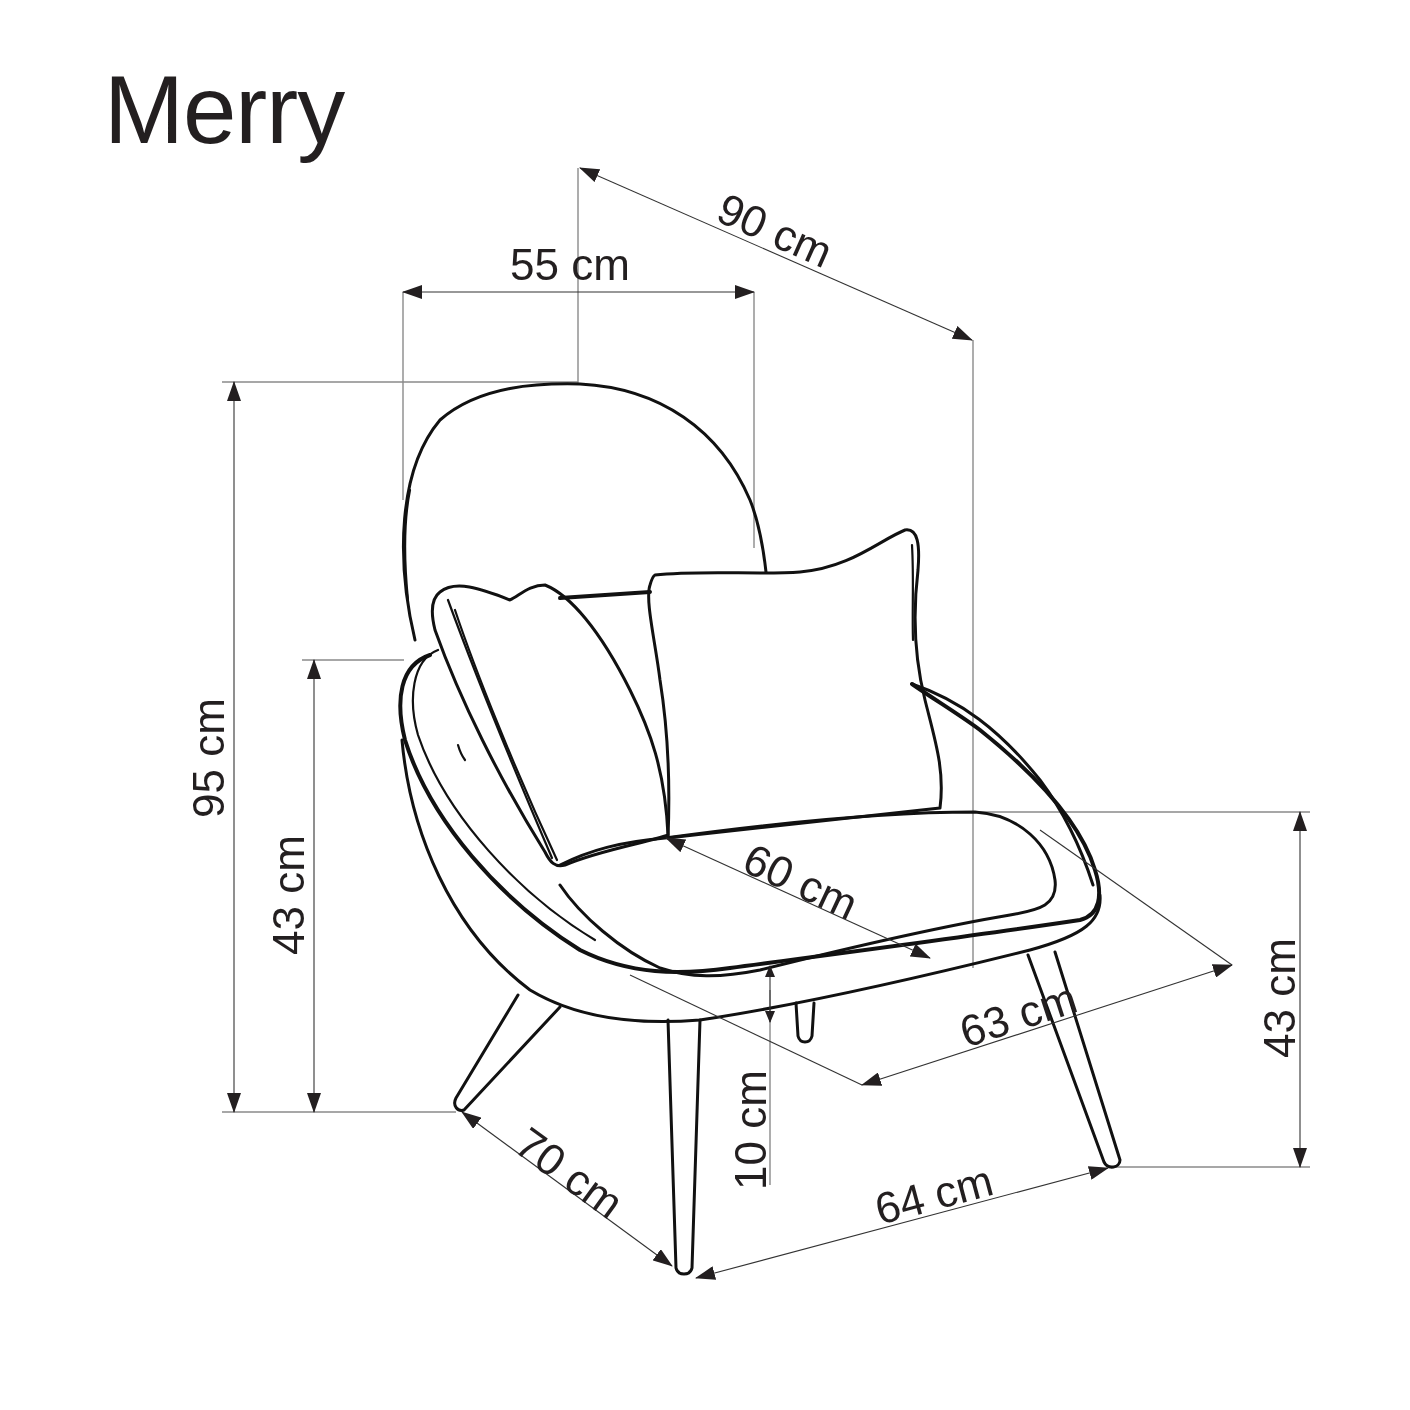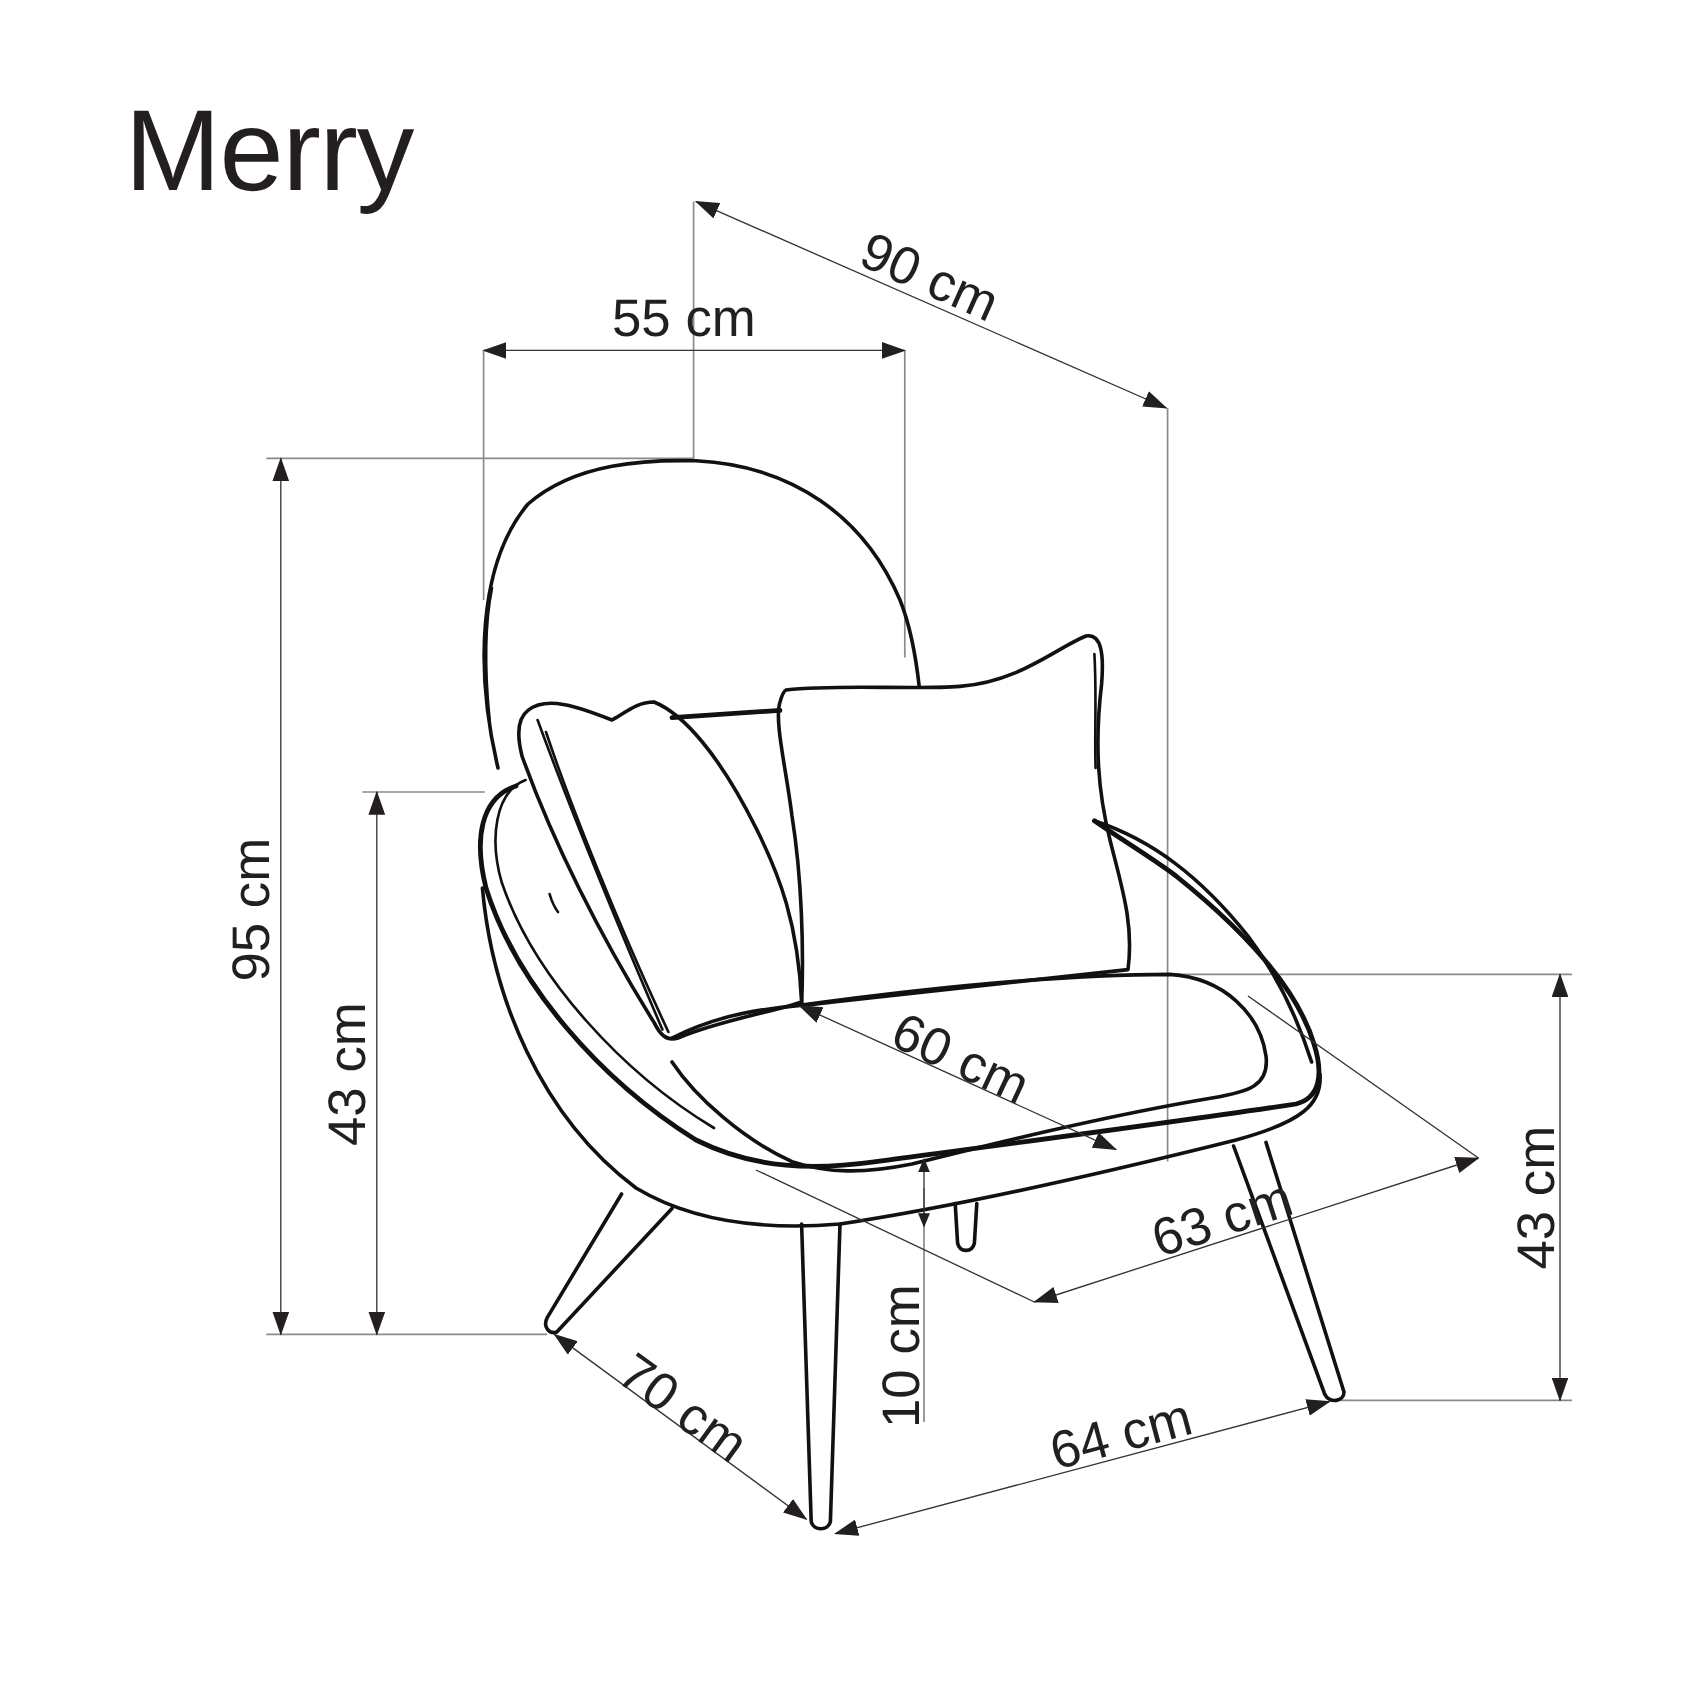--- a/index.html
+++ b/index.html
@@ -1,18 +1,18 @@
 <!DOCTYPE html>
 <html><head>
 <meta charset="utf-8">
 <style>
   html, body { margin: 0; padding: 0; background: #ffffff; }
   body { width: 1410px; height: 1410px; position: relative; overflow: hidden; }
   .title {
-    position: absolute; left: 104px; top: 78px;
+    position: absolute; left: 104px; top: 62px;
     font-family: "Liberation Sans", sans-serif;
     font-size: 96px; color: #231f20; line-height: 1; letter-spacing: -1px;
   }
   svg { position: absolute; left: 0; top: 0; }
   .dim-text { font-family: "Liberation Sans", sans-serif; font-size: 44px; fill: #231f20; }
   .ext { stroke: #8a8a8a; stroke-width: 1.4; fill: none; }
   .dim { stroke: #333; stroke-width: 1.1; fill: none; }
   .arrow { fill: #231f20; }
   .outline { stroke: #111; stroke-width: 3; fill: none; stroke-linecap: round; stroke-linejoin: round; }
   .outline-thin { stroke: #111; stroke-width: 2.2; fill: none; stroke-linecap: round; stroke-linejoin: round; }

